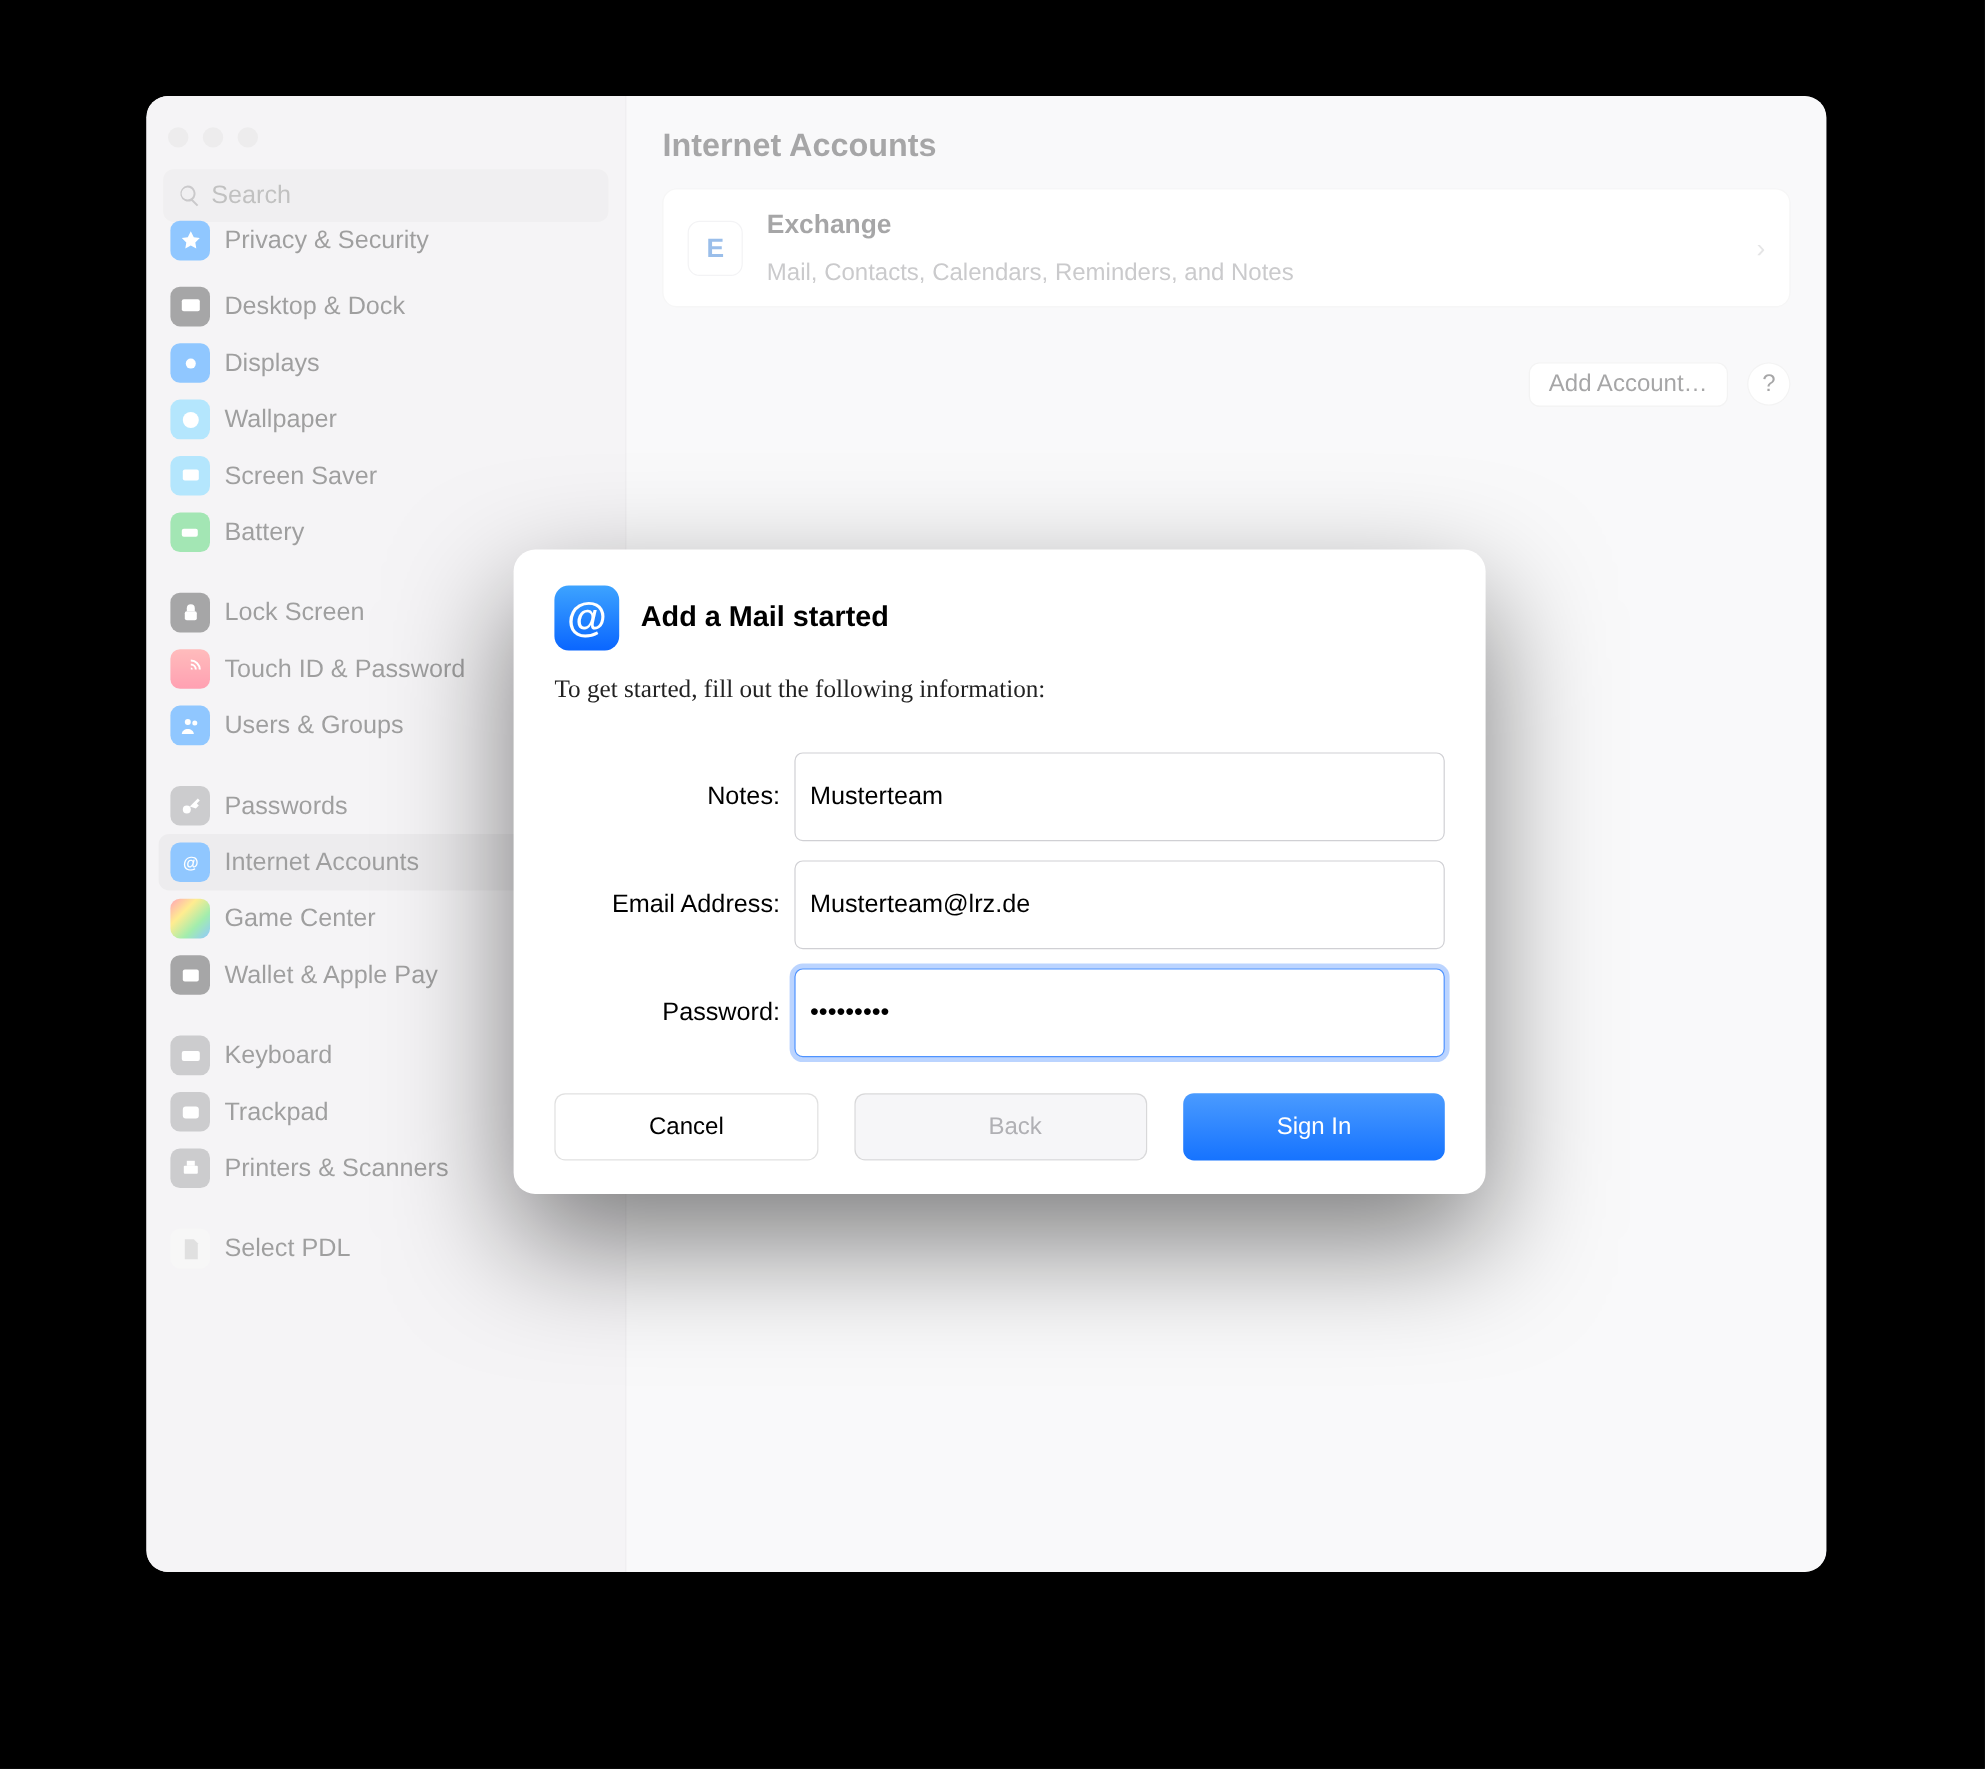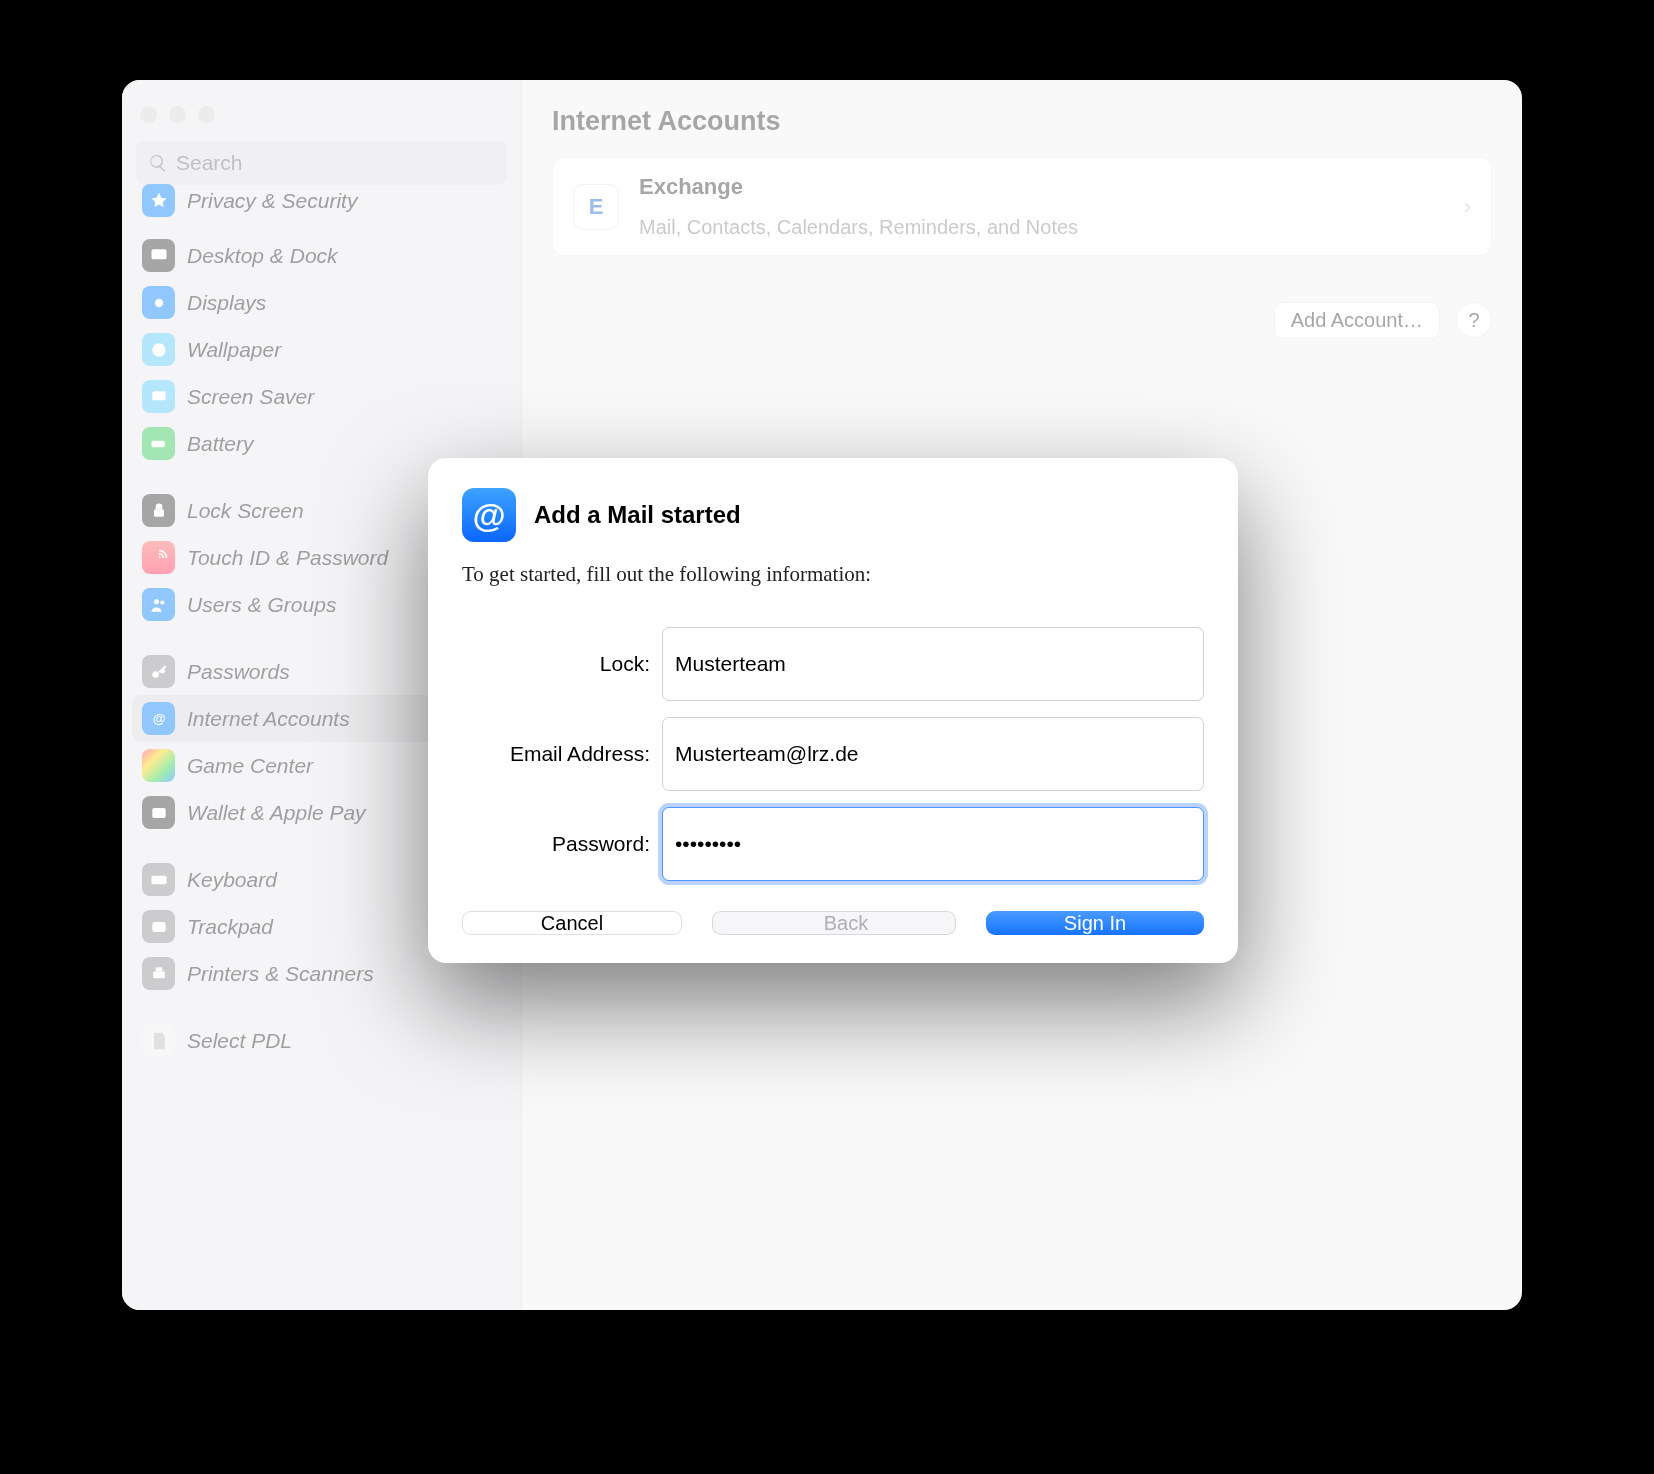--- a/index.html
+++ b/index.html
@@ -37,21 +37,21 @@
   .tl { width: 17px; height: 17px; border-radius: 50%; background: #d7d5d8; }
   .search {
     display: flex; align-items: center; gap: 8px;
     background: #dedcdf; border-radius: 9px;
     padding: 10px 12px; margin: 0 4px 10px 4px;
     color: #8a888d; font-size: 21px;
   }
   .search svg { width: 20px; height: 20px; fill: #8a888d; }
   .search input { border: 0; background: transparent; outline: 0; font-size: 21px; color: #333; flex: 1; }
 
-  .nav { overflow: hidden; margin-top: -18px; font-style: italic; }
+  .nav { overflow: hidden; margin-top: -18px; }
   .group { padding: 8px 0 12px 0; }
   .item {
     display: flex; align-items: center; gap: 12px;
     padding: 7px 10px; border-radius: 9px;
     color: #2a2a2c; font-size: 21px;
     white-space: nowrap;
   }
   .item.selected { background: #d7d5da; }
   .icn { width: 33px; height: 33px; border-radius: 8px; display: flex; align-items: center; justify-content: center; flex: 0 0 33px; }
   .icn svg { width: 20px; height: 20px; fill: #fff; }
@@ -103,21 +103,21 @@
   .mdesc { font-size: 21px; margin-bottom: 40px; color:#222;font-family:Liberation Serif, serif; }
   .row { display:flex; align-items:center; margin-bottom: 16px; }
   .row label { width: 200px; text-align: right; padding-right: 12px; font-size: 21px; }
   .row input {
     flex:1; font-size: 21px; padding: 24px 12px;
     border:1px solid #d0d0d4; border-radius:7px; outline:0; background:#fff;
   }
   .row input.focus { border:1px solid #4f93ff; box-shadow: 0 0 0 4px rgba(61,131,255,0.35); }
   .mbtns { display:flex; gap: 30px; margin-top: 30px; }
   .mbtn {
-    flex:1; height: 24px; border-radius: 9px; font-size: 20px;
+    flex:1; height: 56px; border-radius: 9px; font-size: 20px;
     display:flex; align-items:center; justify-content:center; cursor:pointer;
     border:1px solid rgba(0,0,0,0.12); background:#fff;
   }
   .mbtn.disabled { color:#b0b0b4; background:#f6f6f8;padding-left:24px; }
   .mbtn.primary { background: linear-gradient(#4a9bff,#1673ff); color:#fff; border:0; }
 </style>
 </head>
 <body>
 
 <div class="stage">
@@ -319,21 +319,21 @@
   <div class="modal">
     <div class="mhdr">
       <div class="mailicn">
           <span>@</span>
         </div>
       <div class="mtitle">Add a Mail started</div>
     </div>
     <div class="mdesc">To get started, fill out the following information:</div>
 
     <div class="row">
-      <label>Lock:</label>
+      <label>Notes:</label>
       <input value="Musterteam" style="">
     </div>
     <div class="row">
       <label>Email Address:</label>
       <input value="Musterteam@lrz.de" style="">
     </div>
     <div class="row">
       <label>Password:</label>
       <input class="focus" value="•••••••••" style="">
     </div>

